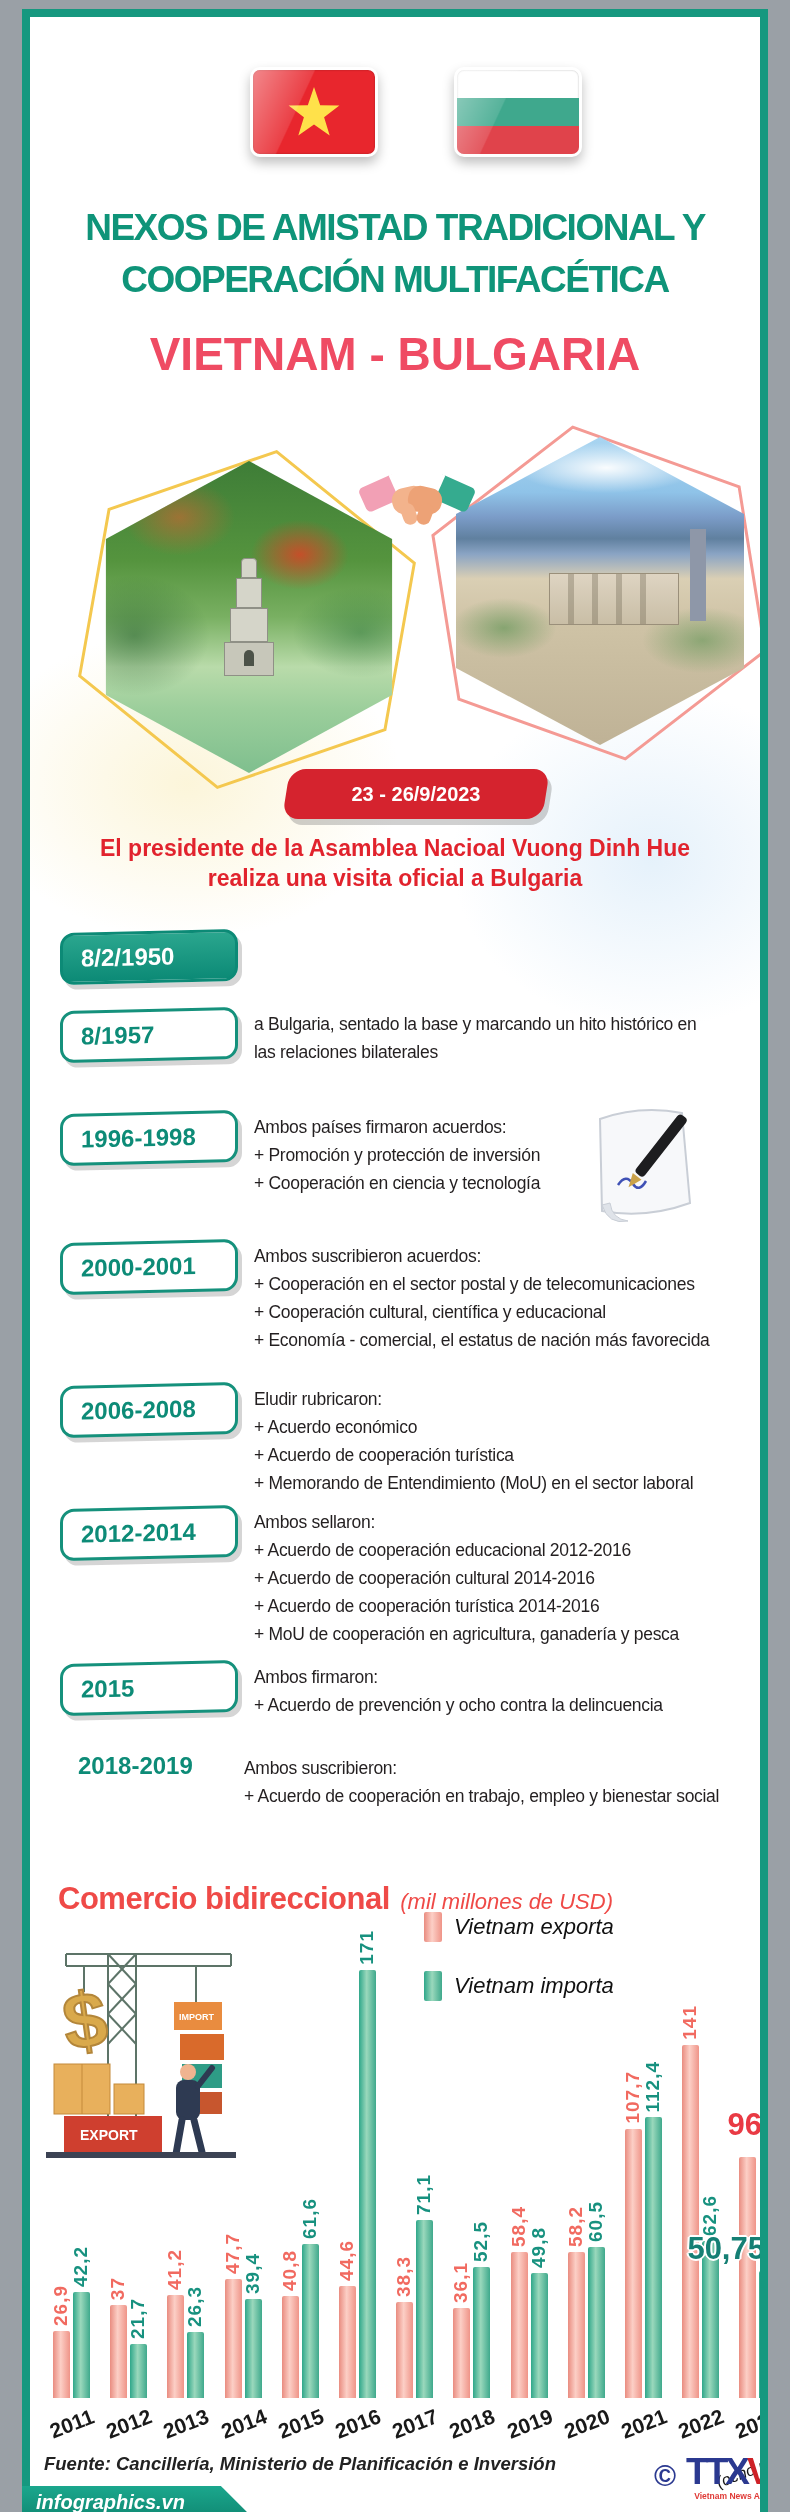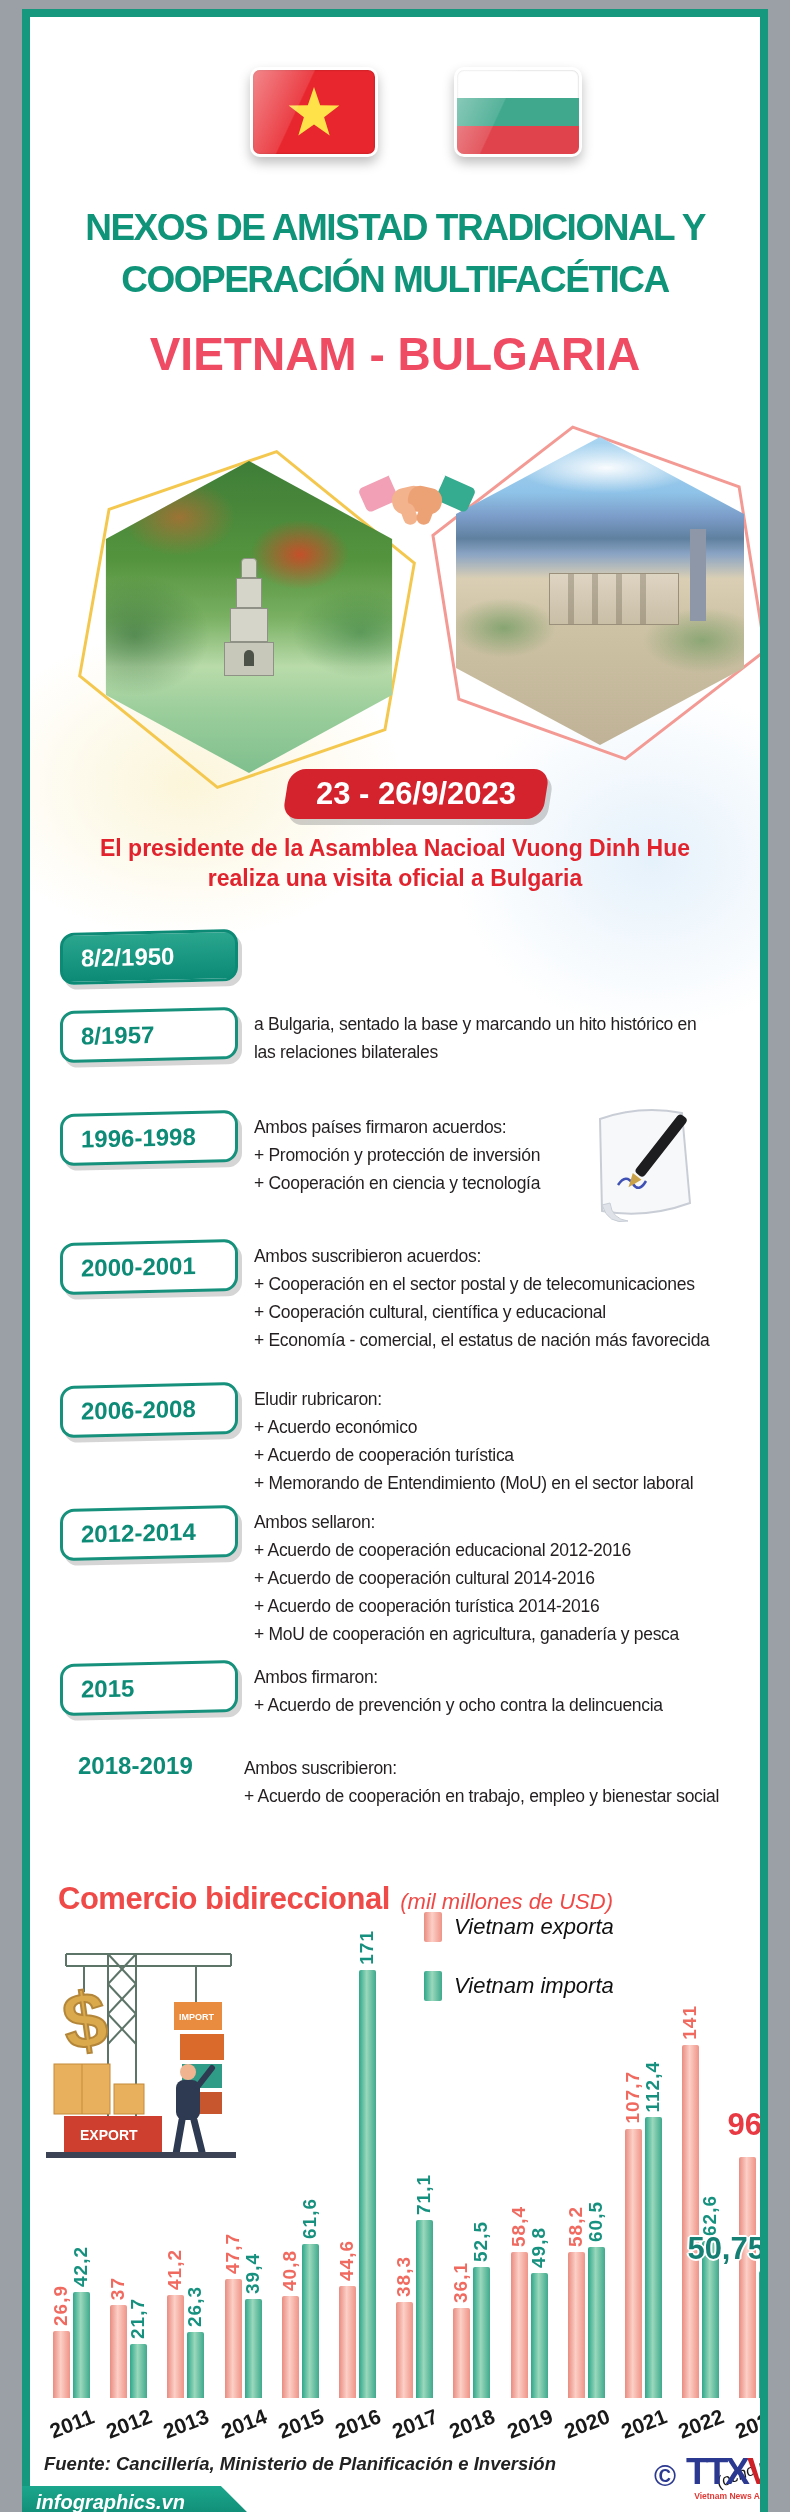--- a/index.html
+++ b/index.html
@@ -43,21 +43,21 @@
   #hanoi-tower .arch{width:10px;height:16px;background:#4c5248;border:none;margin-top:-26px;border-radius:5px 5px 0 0;}
   #palace{position:absolute;left:34%;top:44%;width:130px;height:52px;background:linear-gradient(180deg,#ded4c2,#c9bea6);border:1px solid #9a8f7a;}
   #palace .rib{position:absolute;top:0;bottom:0;width:6px;background:rgba(110,100,80,.35);}
   #tower-b{position:absolute;left:78%;top:30%;width:16px;height:92px;background:#8e97a8;border:1px solid #6d7避585;}
 
   
   #banner{position:absolute;left:264px;top:760px;width:260px;height:50px;z-index:3;}
   #banner .bg{position:absolute;inset:0;background:#d5232e;border-radius:16px;transform:skewX(-9deg);
               box-shadow:5px 6px 0 rgba(120,120,120,.35);}
   #banner .txt{position:relative;width:100%;text-align:center;line-height:50px;color:#fff;
-               font-size:31px;font-weight:bold;letter-spacing:0;}
+               font-size:20px;font-weight:bold;letter-spacing:0;}
   .visit-line{position:absolute;width:100%;text-align:center;color:#e1232d;font-weight:bold;font-size:23px;z-index:2;}
 
   
   .pill{position:absolute;left:38px;width:178px;height:52px;border-radius:14px;background:#fff;
         border:3px solid #15917c;color:#0d8b77;font-weight:bold;font-size:24px;display:flex;
         align-items:center;padding-left:18px;transform:skewY(-1.3deg);
         box-shadow:4px 5px 0 rgba(150,150,150,.4);z-index:2;}
   .pill.filled{background:linear-gradient(180deg,#2aa68e 0%,#0c8a76 100%);color:#fff;border-color:#0c8a76;}
   .plain-label{position:absolute;left:56px;color:#0d8b77;font-weight:bold;font-size:24px;z-index:2;}
   .t-lines{position:absolute;left:232px;width:540px;color:#231f20;font-size:17.5px;line-height:28px;

